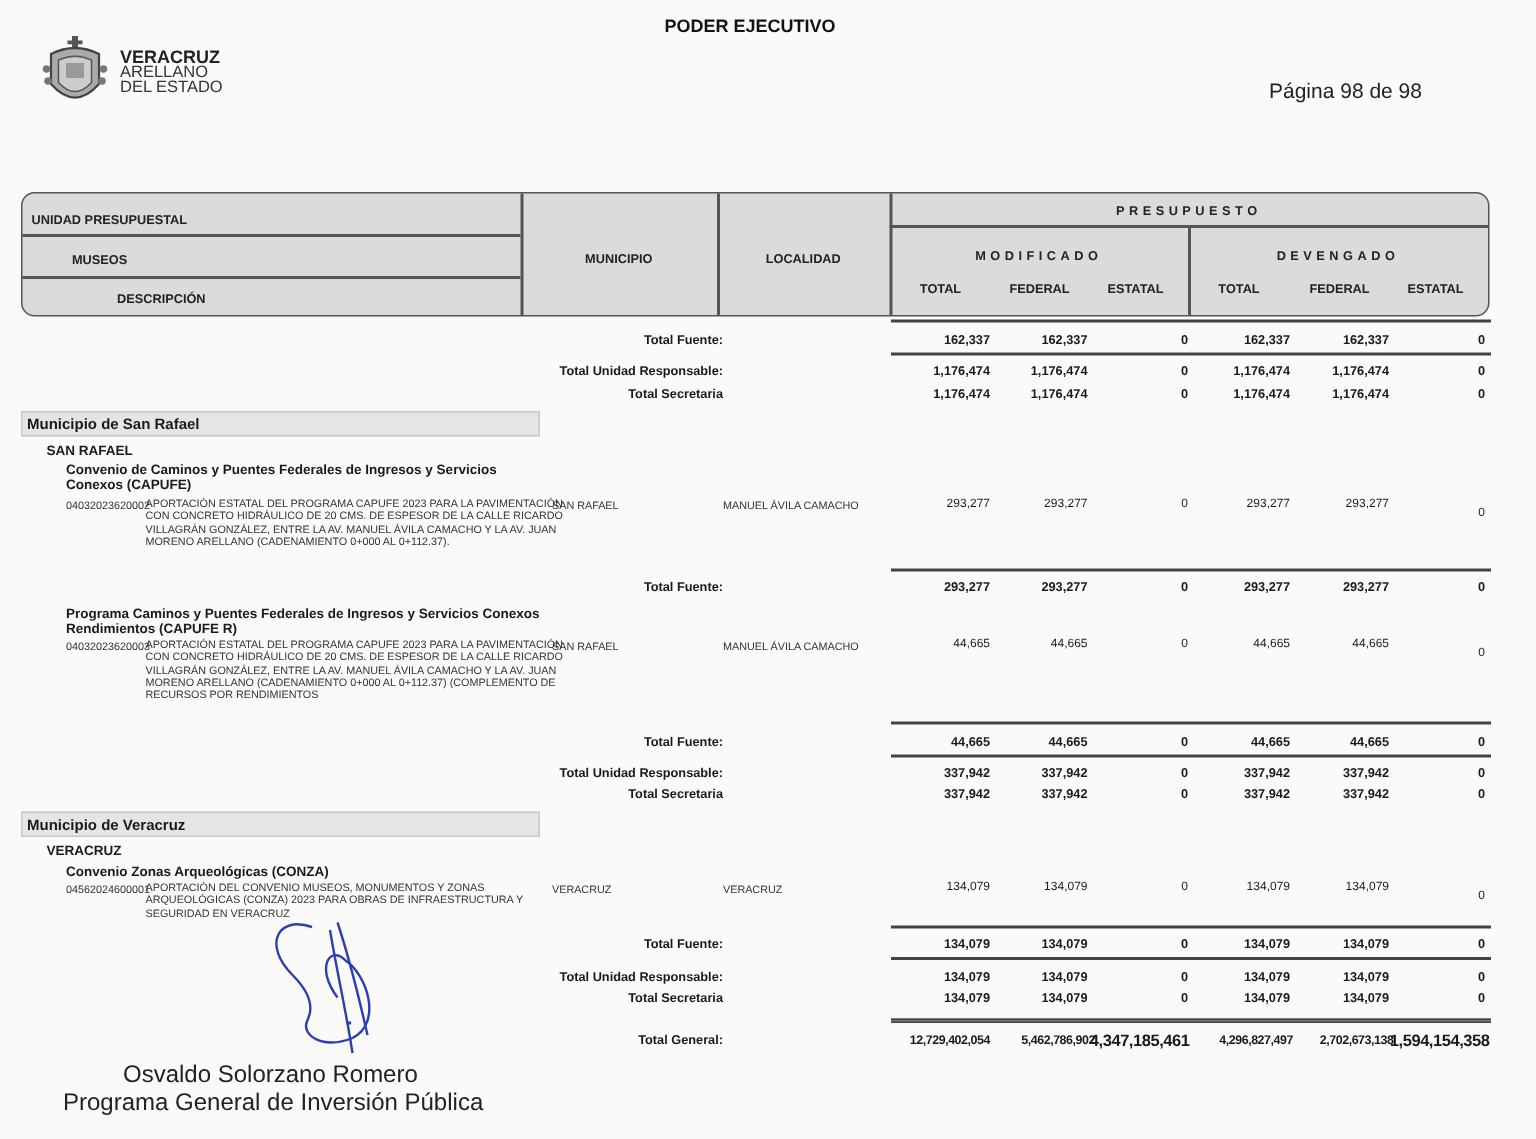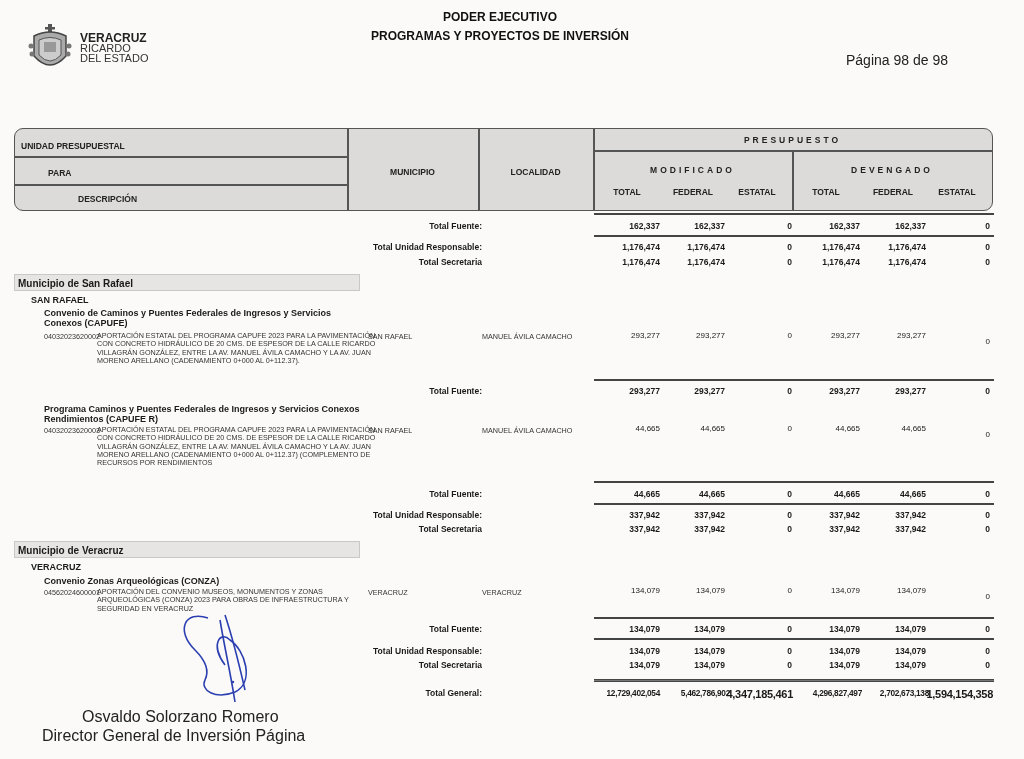--- a/index.html
+++ b/index.html
@@ -62,40 +62,39 @@
   <path d="M6 12 Q22 4 38 12 L38 32 Q22 50 6 32 Z" fill="#aaa" stroke="#444" stroke-width="1.5"></path>
   <path d="M11 16 Q22 11 33 16 L33 31 Q22 43 11 31 Z" fill="#ccc" stroke="#555" stroke-width="1"></path>
   <rect x="16" y="18" width="12" height="10" fill="#999"></rect>
   <circle cx="3" cy="22" r="2.5" fill="#777"></circle>
     <circle cx="41" cy="22" r="2.5" fill="#777"></circle>
   <circle cx="4" cy="30" r="2.5" fill="#777"></circle>
     <circle cx="40" cy="30" r="2.5" fill="#777"></circle>
 </svg>
 <div class="abs logo-text">
   <div class="l1">VERACRUZ</div>
-  <div>RICARDO</div>
+  <div>ARELLANO</div>
   <div>DEL ESTADO</div>
 </div>
 <div class="abs title-block">
   <div class="t1">PODER EJECUTIVO</div>
-  <div class="t2">PROGRAMAS Y PROYECTOS DE INVERSIÓN</div>
 </div>
 <div class="abs page-no">Página 98 de 98</div>
 
 <div class="abs thead">
   <div class="hline" style="left:0;top:27px;width:332px"></div>
   <div class="hline" style="left:0;top:55px;width:332px"></div>
   <div class="vline" style="left:332px;top:0;height:81px"></div>
   <div class="vline" style="left:463px;top:0;height:81px"></div>
   <div class="vline" style="left:578px;top:0;height:81px"></div>
   <div class="hline" style="left:578px;top:21px;width:399px"></div>
   <div class="vline" style="left:777px;top:21px;height:60px"></div>
 
   <div class="hcell" style="left:6px;top:12px">UNIDAD PRESUPUESTAL</div>
-  <div class="hcell" style="left:33px;top:39px">PARA</div>
+  <div class="hcell" style="left:33px;top:39px">MUSEOS</div>
   <div class="hcell" style="left:63px;top:65px">DESCRIPCIÓN</div>
   <div class="hcell" style="left:332px;width:131px;top:38px;text-align:center">MUNICIPIO</div>
   <div class="hcell" style="left:463px;width:115px;top:38px;text-align:center">LOCALIDAD</div>
   <div class="hcell spaced" style="left:578px;width:399px;top:6px;text-align:center">PRESUPUESTO</div>
   <div class="hcell spaced" style="left:578px;width:199px;top:36px;text-align:center">MODIFICADO</div>
   <div class="hcell spaced" style="left:777px;width:200px;top:36px;text-align:center">DEVENGADO</div>
   <div class="hcell" style="left:582px;width:60px;top:58px;text-align:center">TOTAL</div>
   <div class="hcell" style="left:648px;width:60px;top:58px;text-align:center">FEDERAL</div>
   <div class="hcell" style="left:712px;width:60px;top:58px;text-align:center">ESTATAL</div>
   <div class="hcell" style="left:781px;width:60px;top:58px;text-align:center">TOTAL</div>
@@ -227,13 +226,13 @@
     <div class="num b" style="left:849px;top:688px;width:80px;font-size:8.3px;letter-spacing:-0.3px">2,702,673,138</div>
     <div class="num b" style="left:913px;top:688px;width:80px;font-size:11px;letter-spacing:-0.3px">1,594,154,358</div>
   </div>
 
 <svg class="abs signature" viewBox="0 0 90 95">
   <path d="M33 8 C10 0 0 20 20 40 C30 50 35 60 30 70 C25 80 40 90 60 82 C80 72 70 40 55 30 C45 20 35 35 50 55" fill="none" stroke="#2b3fb0" stroke-width="1.6"></path>
   <path d="M50 5 C55 20 62 45 70 80 M45 10 C50 40 55 60 60 92" fill="none" stroke="#2b3fb0" stroke-width="1.6"></path>
   <circle cx="58" cy="72" r="1.2" fill="#2b3fb0"></circle>
 </svg>
 <div class="abs sig-name">Osvaldo Solorzano Romero</div>
-<div class="abs sig-title">Director General de Inversión Página</div>
+<div class="abs sig-title">Programa General de Inversión Pública</div>
 
 </body></html>

